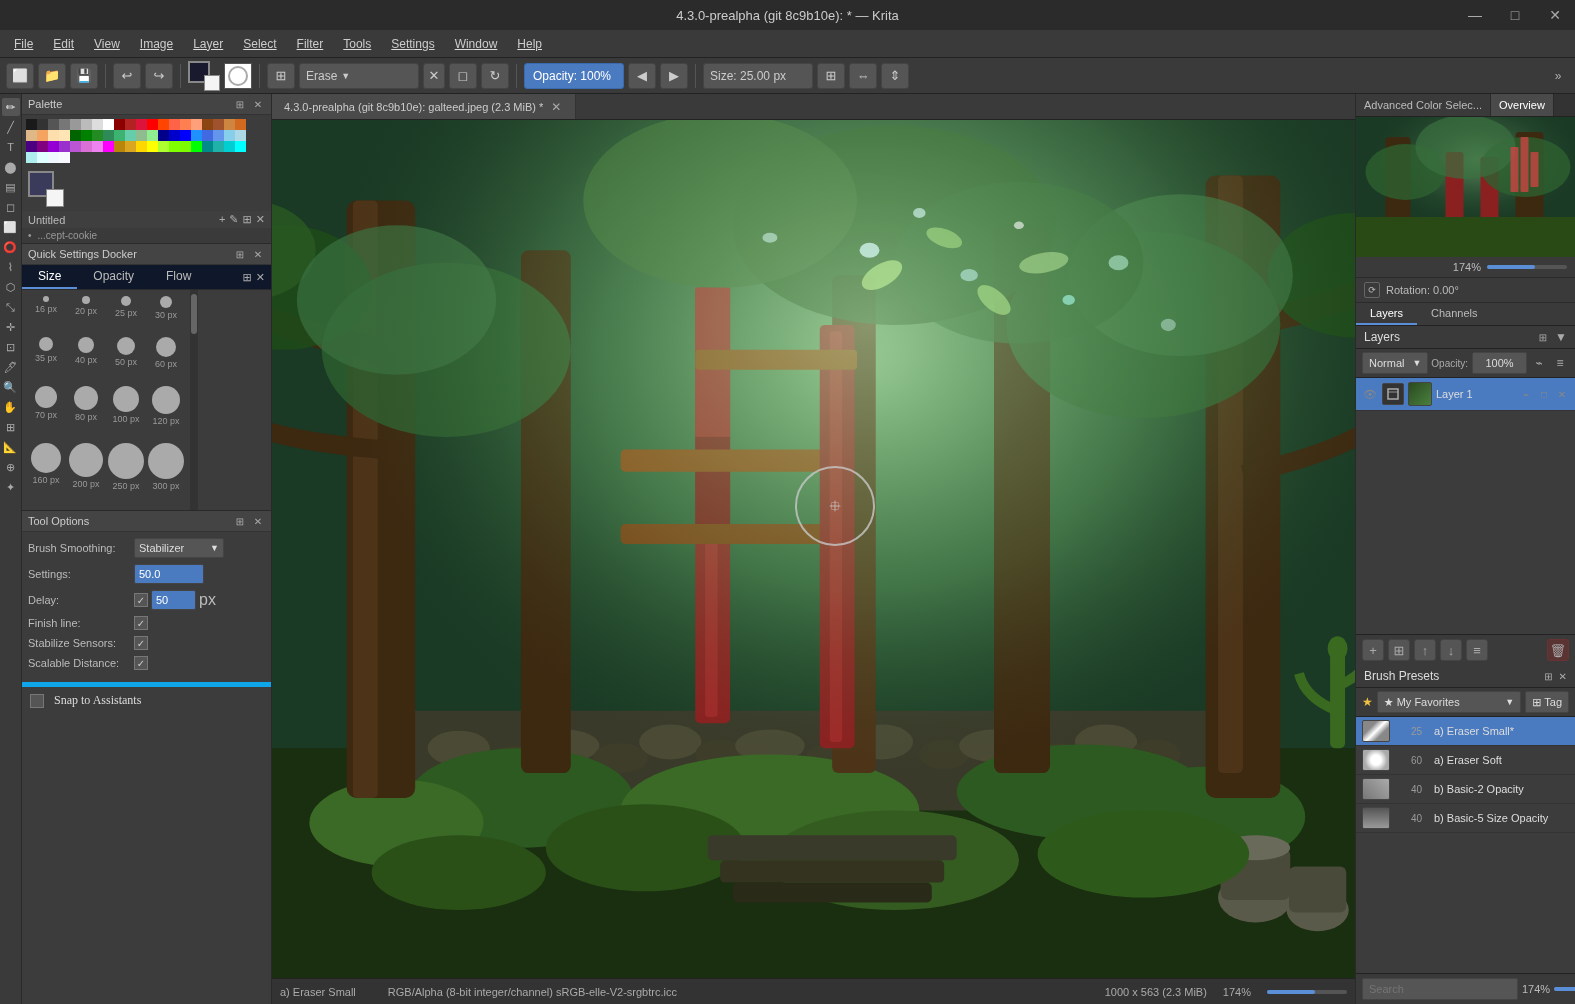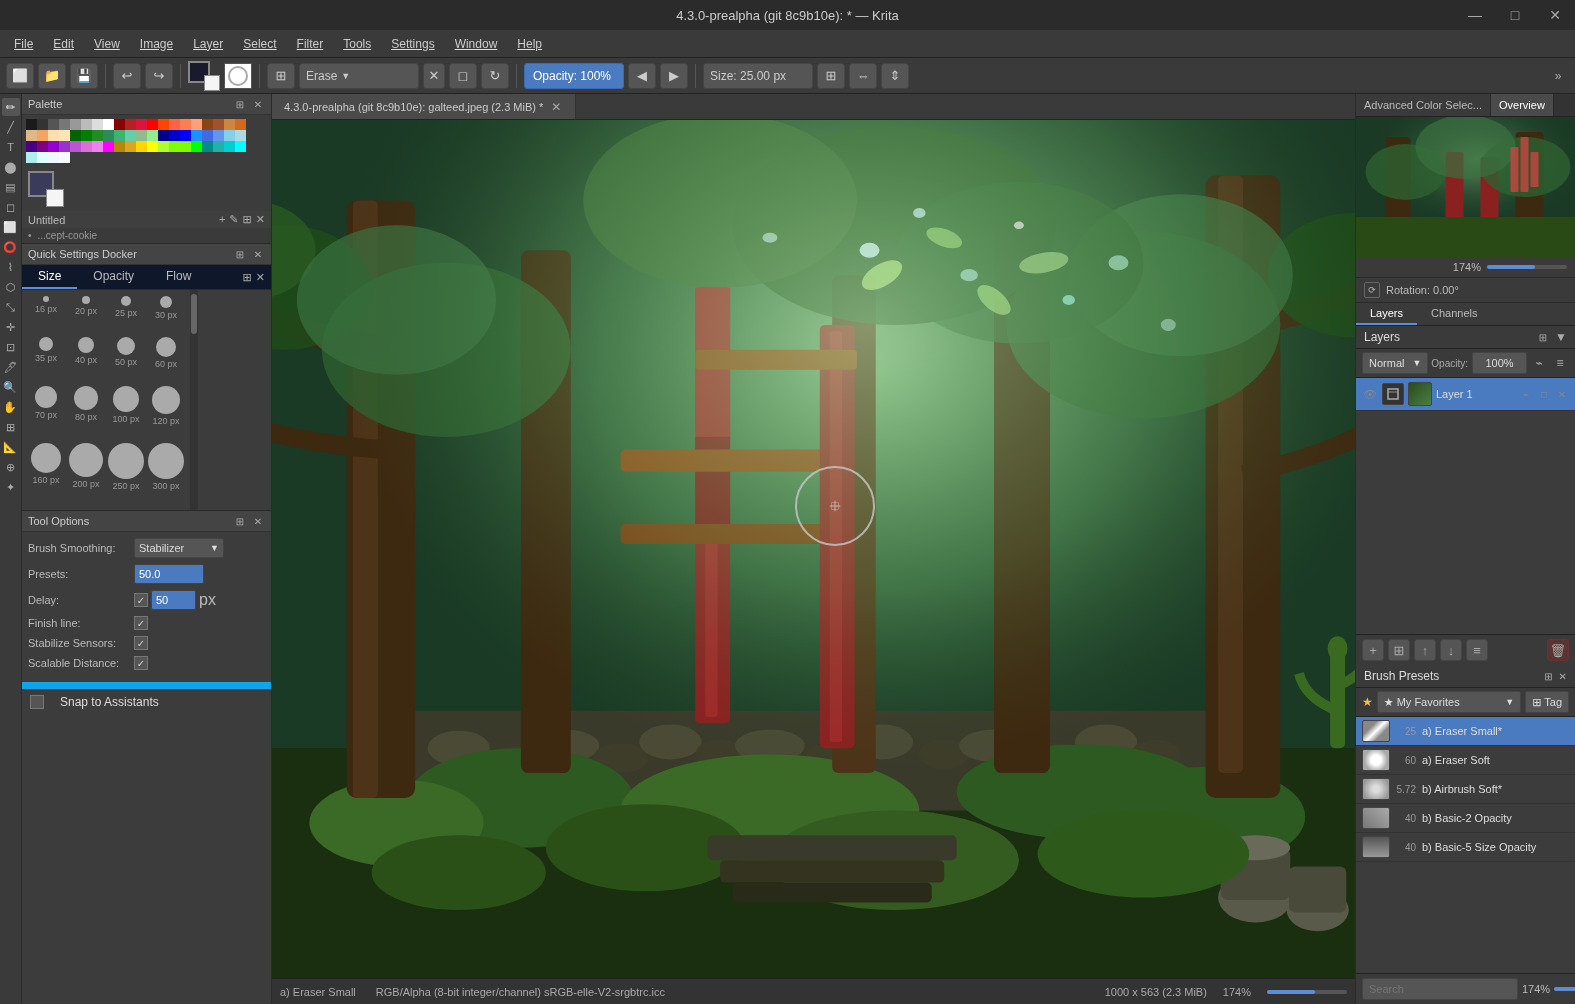--- a/index.html
+++ b/index.html
@@ -324,22 +324,23 @@
       justify-content: center;
       font-size: 10px;
       color: #ccc;
     }
 
     
     #snap-section {
       padding: 6px 8px;
       display: flex;
       align-items: center;
-      gap: 16px;
-      border-top: 7px solid #0ea5e9;
+      gap: 10px;
+      border-top: 5px solid #0ea5e9;
+      font-family: Liberation Serif, serif;
     }
 
     
     #canvas-area {
       flex: 1;
       background: #555;
       position: relative;
       overflow: hidden;
       display: flex;
       flex-direction: column;
@@ -405,21 +406,21 @@
     #status-bar {
       background: #333;
       height: 26px;
       display: flex;
       align-items: center;
       padding: 0 8px;
       font-size: 11px;
       color: #aaa;
       border-top: 1px solid #222;
       flex-shrink: 0;
-      gap: 20px;
+      gap: 32px;
     }
     #status-bar .status-right {
       margin-left: auto;
       display: flex;
       align-items: center;
       gap: 16px;
     }
 
     
     #right-panel {
@@ -710,21 +711,21 @@
 
     #brush-list {
       flex: 1;
       overflow-y: auto;
       background: #3c3c3c;
     }
     .brush-row {
       display: flex;
       align-items: center;
       padding: 3px 6px;
-      gap: 6px;
+      gap: 12px;
       border-bottom: 1px solid #333;
       cursor: pointer;
       min-height: 28px;
     }
     .brush-row.active { background: #4a7abf; }
     .brush-thumb {
       width: 28px;
       height: 22px;
       background: #555;
       border: 1px solid #444;
@@ -1083,21 +1084,21 @@
       </div>
       <div id="tool-options">
         <div class="option-row">
           <span class="option-label">Brush Smoothing:</span>
           <div class="option-combo">
             <span>Stabilizer</span>
             <span style="font-size:9px;">▼</span>
           </div>
         </div>
         <div class="option-row">
-          <span class="option-label">Presets:</span>
+          <span class="option-label">Settings:</span>
           <input class="option-input highlight" type="text" value="50.0" style="">
         </div>
         <div class="option-row">
           <span class="option-label">Delay:</span>
           <div style="display:flex;align-items:center;gap:3px;">
             <div class="checkbox-custom">✓</div>
             <input class="option-input highlight" type="text" value="50" style="width: 45px;">
             <span style="color:#bbb;font-size:16px;">px</span>
           </div>
         </div>
@@ -1388,25 +1389,20 @@
           <div class="brush-thumb" style="background: linear-gradient(135deg, rgb(136, 136, 136) 30%, rgb(255, 255, 255) 50%, rgb(136, 136, 136) 70%);"></div>
           <div class="brush-num">25</div>
           <div class="brush-row-name">a) Eraser Small*</div>
         </div>
         <div class="brush-row">
           <div class="brush-thumb" style="background: radial-gradient(circle, rgb(255, 255, 255) 30%, rgb(170, 170, 170) 70%);"></div>
           <div class="brush-num">60</div>
           <div class="brush-row-name">a) Eraser Soft</div>
         </div>
         <div class="brush-row">
-          <div class="brush-thumb" style="background: radial-gradient(circle, rgb(221, 221, 221) 20%, rgb(187, 187, 187) 50%, rgb(153, 153, 153) 80%);"></div>
-          <div class="brush-num">5.72</div>
-          <div class="brush-row-name">b) Airbrush Soft*</div>
-        </div>
-        <div class="brush-row">
           <div class="brush-thumb" style="background: linear-gradient(45deg, rgb(119, 119, 119), rgb(170, 170, 170));"></div>
           <div class="brush-num">40</div>
           <div class="brush-row-name">b) Basic-2 Opacity</div>
         </div>
         <div class="brush-row">
           <div class="brush-thumb" style="background: linear-gradient(rgb(85, 85, 85), rgb(153, 153, 153));"></div>
           <div class="brush-num">40</div>
           <div class="brush-row-name">b) Basic-5 Size Opacity</div>
         </div>
       </div>

